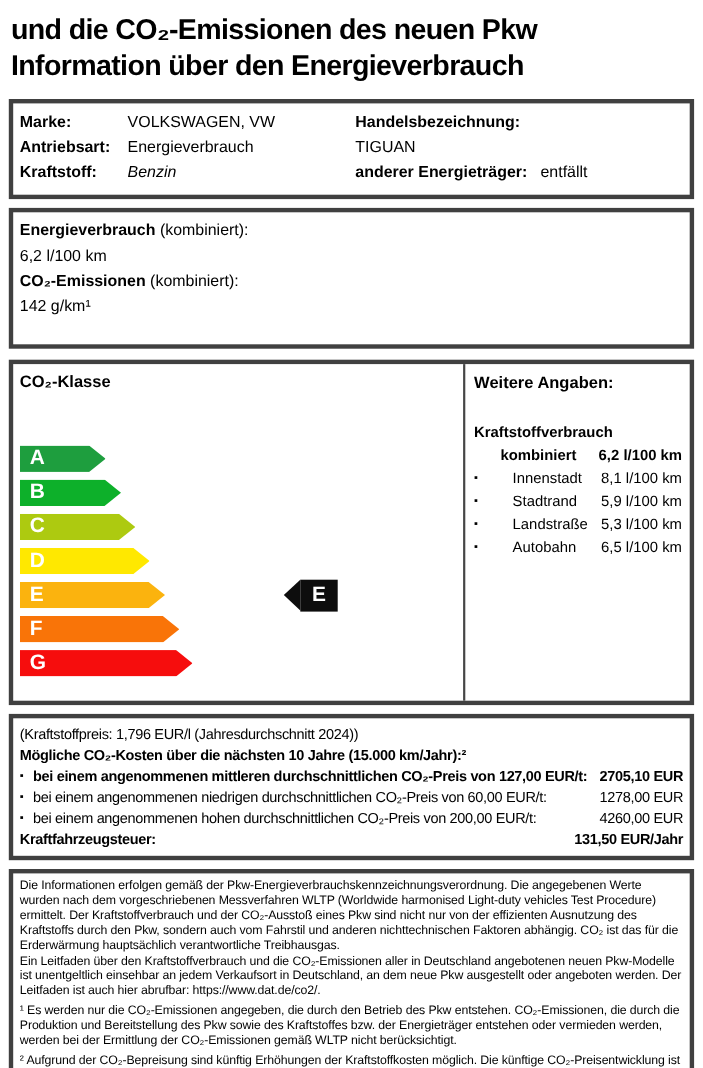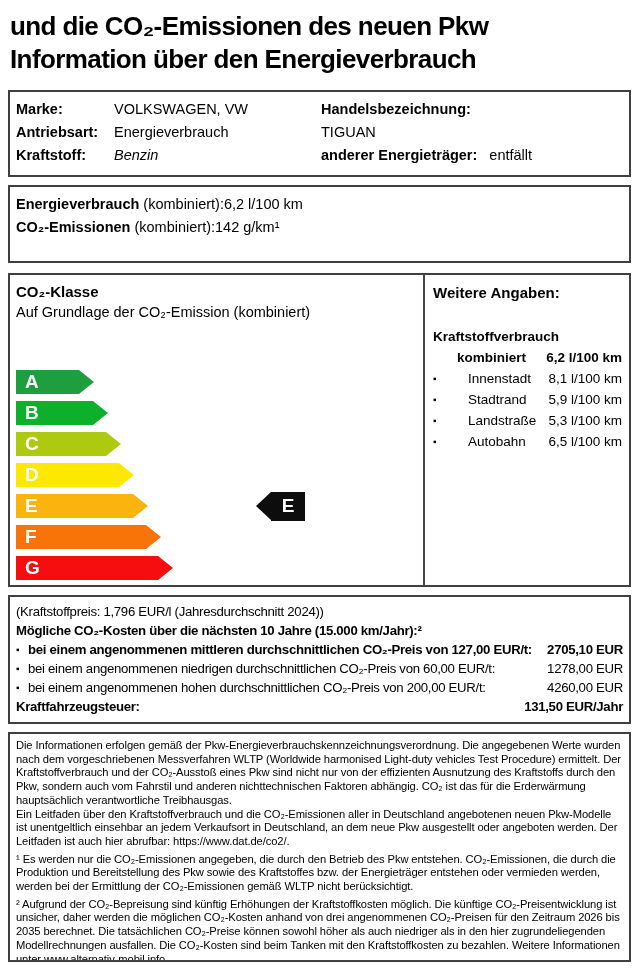--- a/index.html
+++ b/index.html
@@ -3,34 +3,34 @@
 <meta charset="utf-8">
 <style>
   * { box-sizing: border-box; margin: 0; padding: 0; }
   html, body { width: 639px; height: 971px; background: #ffffff; color: #000;
     font-family: "Liberation Sans", sans-serif; overflow: hidden; }
   .page { padding: 6px 8px 0 8px; width: 639px; }
 
   .title { font-size: 26px; font-weight: bold; line-height: 33px;
     letter-spacing: -0.6px; padding: 4px 0 6px 2px; }
 
-  .box { border: 2px solid #404040; margin-top: 8px; background: #fff; }
+  .box { border: 4px solid #404040; margin-top: 8px; background: #fff; }
 
   
   .vehicle { display: flex; padding: 6px 6px 8px 6px; font-size: 14.5px; line-height: 23px; }
   .v-left { flex: 0 0 305px; }
   .v-row { display: flex; }
   .v-label { font-weight: bold; flex: 0 0 98px; }
   .v-value.italic { font-style: italic; }
   .v-right .v-label2 { font-weight: bold; }
   .v-inline { margin-left: 12px; }
 
   
   .combined { padding: 6px 6px 22px 6px; font-size: 14.5px; line-height: 23px; }
-  .c-row { display: flex; justify-content: flex-start; }
+  .c-row { display: flex; justify-content: space-between; flex-direction: column; }
   .c-bold { font-weight: bold; }
 
   
   .classbox { display: flex; height: 314px; margin-top: 10px; }
   .class-left { flex: 1 1 auto; padding: 6px 0 0 6px; border-right: 2px solid #454545; position: relative; }
   .class-heading { font-size: 15px; font-weight: bold; line-height: 21px; }
   .class-subtitle { font-size: 14.5px; line-height: 21px; }
   .class-chart { margin-top: 47px; }
   .class-row { display: flex; align-items: center; height: 24px; margin-bottom: 7px; position: relative; }
   .class-arrow { height: 24px; display: flex; align-items: center;
@@ -111,21 +111,20 @@
     </div>
     <div class="c-row">
       <span><span class="c-bold">CO₂-Emissionen</span><span> (kombiniert):</span></span>
       <span>142 g/km¹</span>
     </div>
   </div>
 
   <div class="box classbox">
     <div class="class-left">
       <div class="class-heading">CO₂-Klasse</div>
-      <div class="class-subtitle">Auf Grundlage der CO₂-Emission (kombiniert)</div>
       <div class="class-chart">
           <div class="class-row">
             <div class="class-arrow" style="width: 78px; background: rgb(30, 158, 62);">
               <span class="class-letter">A</span>
             </div>
           </div>
           <div class="class-row">
             <div class="class-arrow" style="width: 92px; background: rgb(13, 176, 42);">
               <span class="class-letter">B</span>
             </div>

